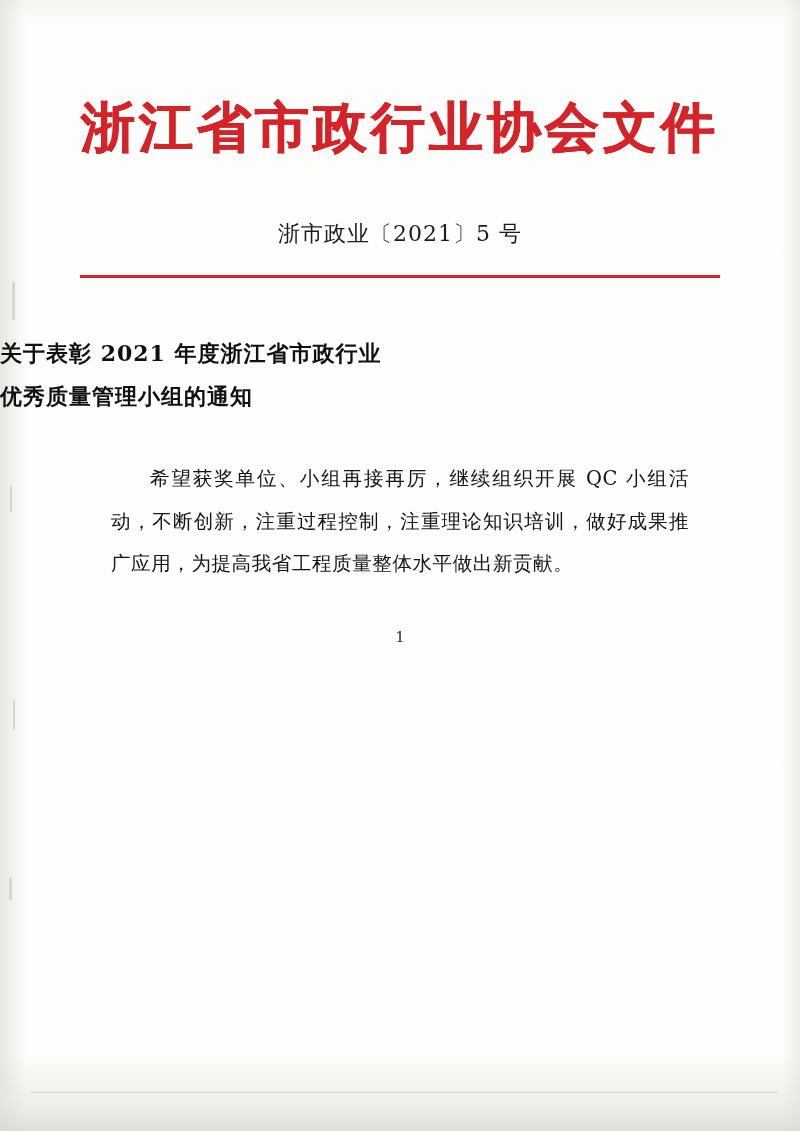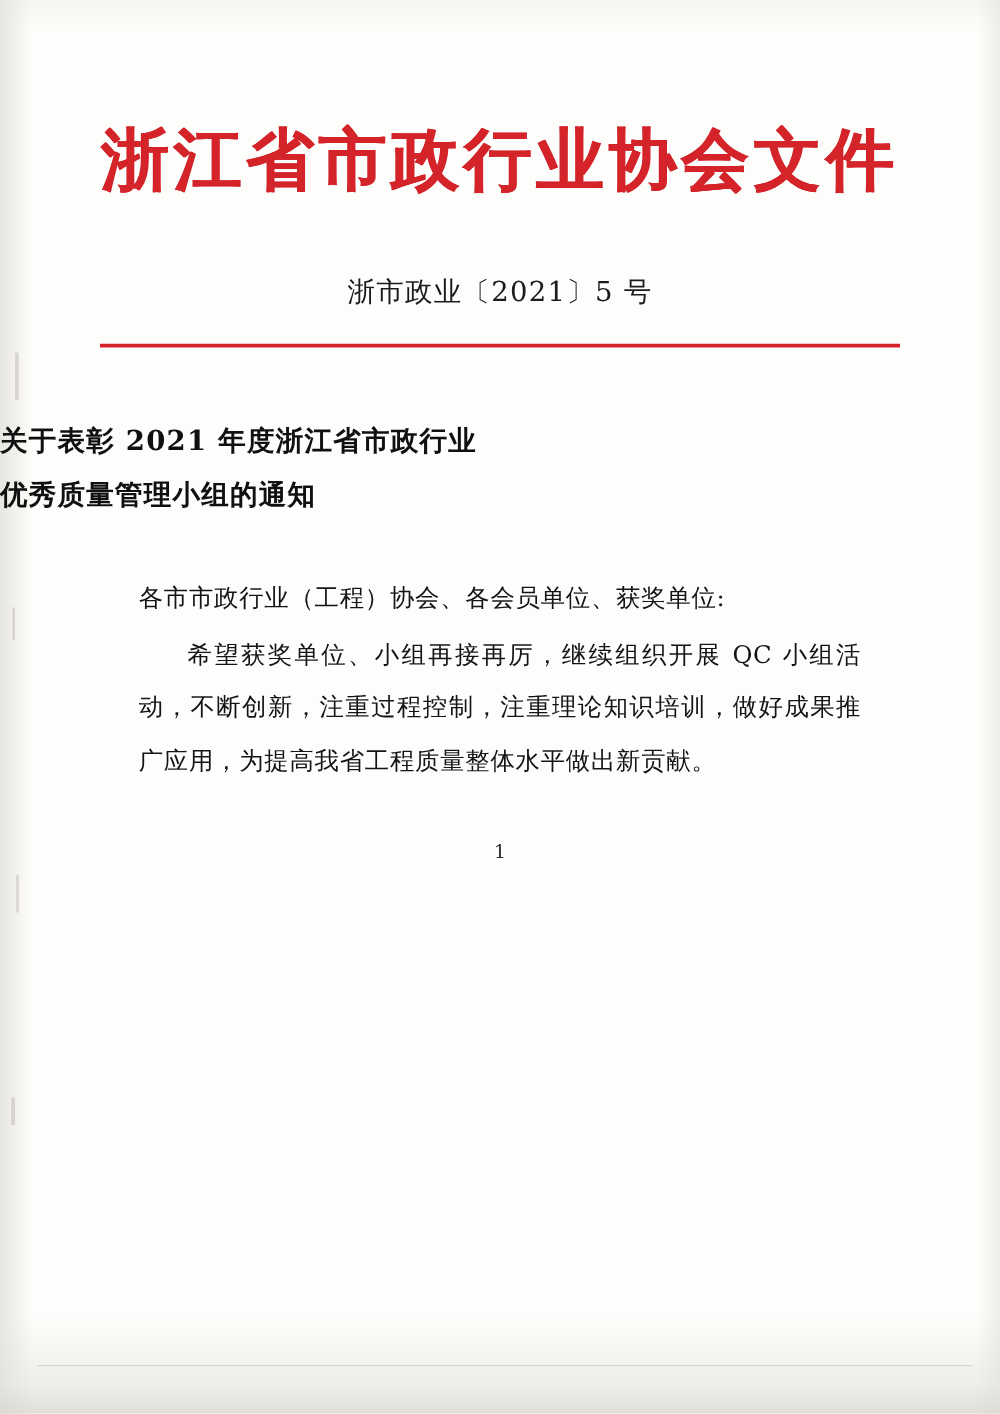--- a/index.html
+++ b/index.html
@@ -136,21 +136,20 @@
     <div class="doc-number">浙市政业〔2021〕5 号</div>
 
     <div class="red-rule"></div>
 
     <div class="title">
       <span class="line">关于表彰 2021 年度浙江省市政行业</span>
       <span class="line">优秀质量管理小组的通知</span>
     </div>
 
     <div class="body-text">
-      <p>各市市政行业（工程）协会、各会员单位、获奖单位:</p>
       <p class="indent">希望获奖单位、小组再接再厉，继续组织开展 QC 小组活动，不断创新，注重过程控制，注重理论知识培训，做好成果推广应用，为提高我省工程质量整体水平做出新贡献。</p>
     </div>
 
     <div class="page-number">1</div>
 
   </div>
 
   <div class="bottom-line"></div>
   <div class="bottom-shade"></div>
 

